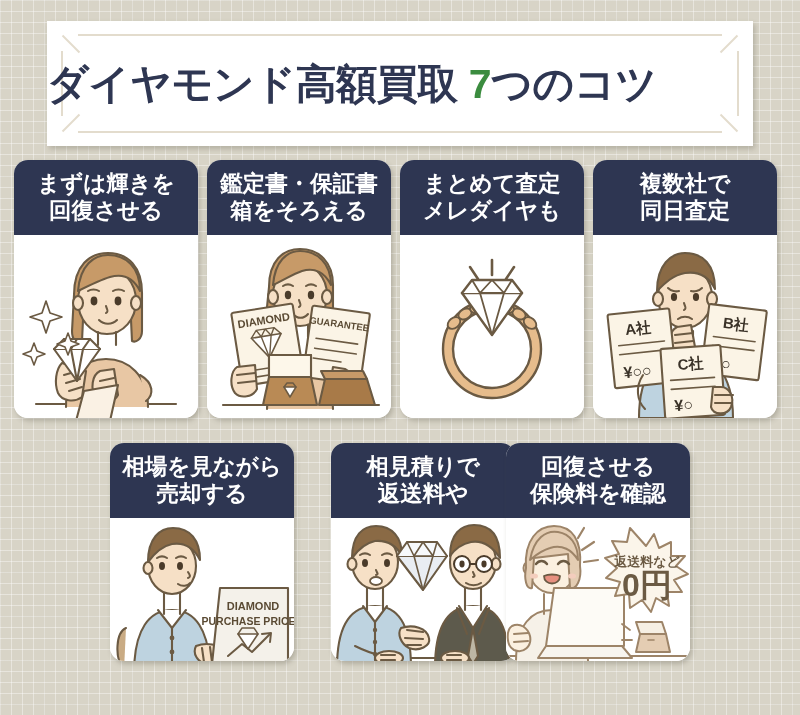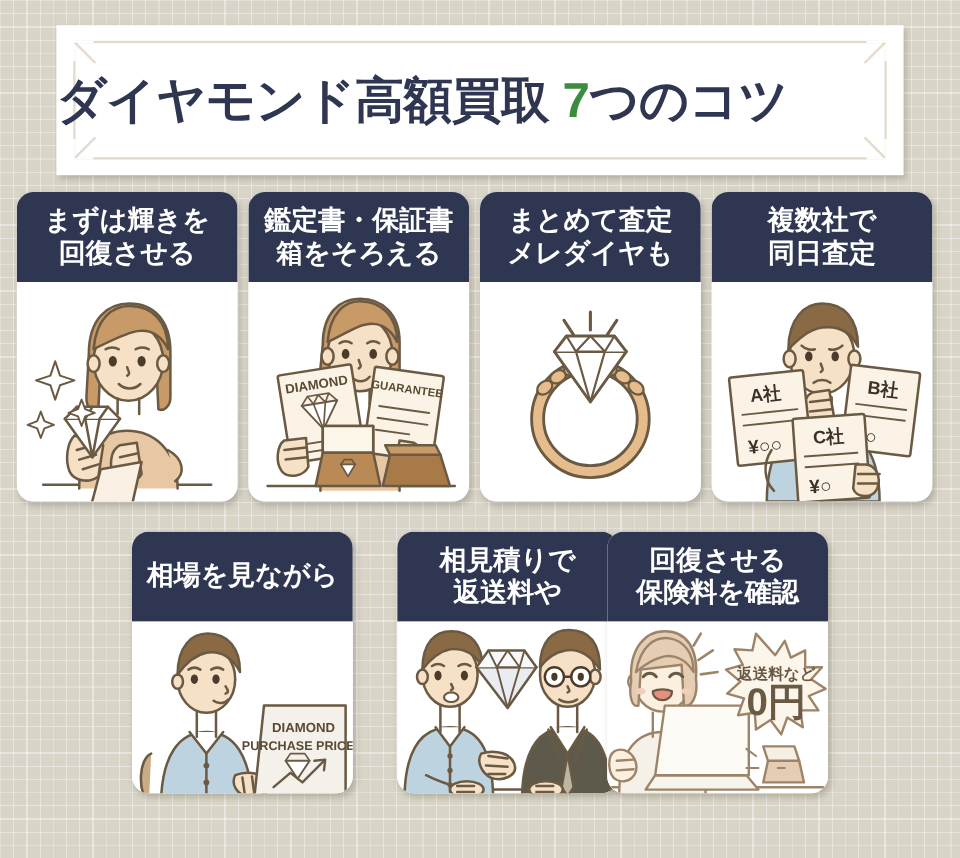--- a/index.html
+++ b/index.html
@@ -382,20 +382,21 @@
 
           <path d="M50 140 C42 152 44 166 52 174"></path>
         </g>
       </svg>
     </div>
   </div>
 
   <div class="card row2 c5">
     <div class="card-header">
       <span>相場を見ながら</span>
+      <span>売却する</span>
     </div>
     <div class="card-body">
       <svg class="illus" viewBox="0 0 184 187">
         <g fill="none" stroke="#6b5a43" stroke-width="2.1" stroke-linecap="round" stroke-linejoin="round">
 
           <line x1="8" y1="156" x2="176" y2="156"></line>
 
           <path d="M16 110 C6 114 4 140 14 152" fill="#c9ab84" stroke="#6b5a43"></path>
 
           <path d="M24 156 C24 110 40 92 62 92 C84 92 100 110 100 156 Z" fill="#bed3e0" stroke="#6b5a43"></path>

